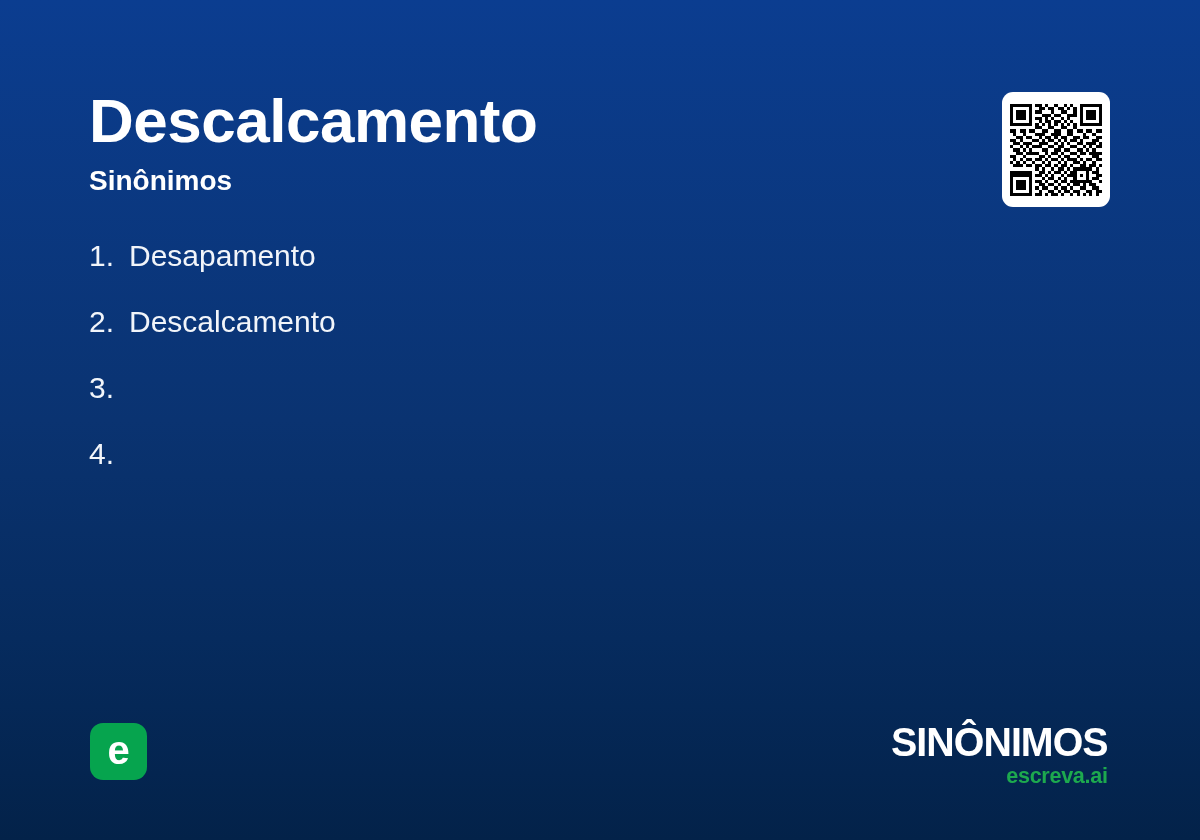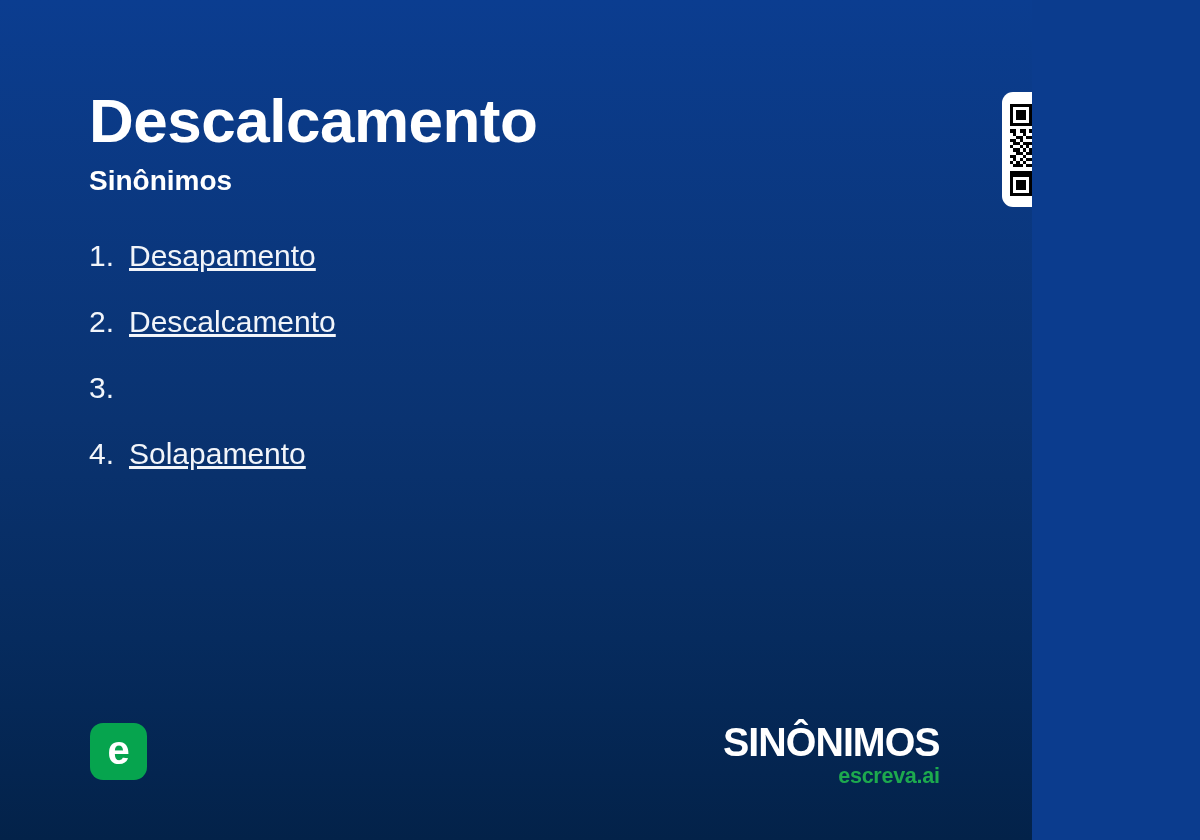--- a/index.html
+++ b/index.html
@@ -12,21 +12,21 @@
   }
 
   body {
     font-family:"Liberation Sans", sans-serif;
     background:#0b3c8e;
     -webkit-font-smoothing:antialiased;
   }
 
   .card {
     position:relative;
-    width:1032px;
+    width:1200px;
     height:840px;
     background:linear-gradient(180deg,
         #0b3d90 0%,
         #0a3madeup 0%,
         #0a3370 50%,
         #062c60 72%,
         #032248 100%);
     background:linear-gradient(180deg, #0b3d90 0%, #0a3371 50%, #062b5e 76%, #032249 100%);
     overflow:hidden;
   }
@@ -73,21 +73,21 @@
     white-space:nowrap;
   }
 
   .syn-index {
     display:inline-block;
     min-width:40px;
     font-weight:400;
     color:#f2f5fa;
   }
 
-  .syn-label { font-weight:400;text-decoration:underline; }
+  .syn-label { font-weight:400; }
 
   
   .qr-card {
     position:absolute;
     left:1002px;
     top:92px;
     width:108px;
     height:115px;
     background:#ffffff;
     border-radius:11px;
@@ -167,21 +167,20 @@
       </li>
       <li class="syn-item">
         <span class="syn-index">2.</span>
         <span class="syn-label">Descalcamento</span>
       </li>
       <li class="syn-item">
         <span class="syn-index">3.</span>
       </li>
       <li class="syn-item">
         <span class="syn-index">4.</span>
-        <span class="syn-label">Solapamento</span>
       </li>
     </ul>
 
   <div class="qr-card">
     <span>
       <svg id="qr-svg" viewBox="0 0 29 29" role="img" aria-label="QR code">
           <path d="M0 0h1v1h-1zM1 0h1v1h-1zM2 0h1v1h-1zM3 0h1v1h-1zM4 0h1v1h-1zM5 0h1v1h-1zM6 0h1v1h-1zM8 0h1v1h-1zM9 0h1v1h-1zM11 0h1v1h-1zM14 0h1v1h-1zM17 0h1v1h-1zM19 0h1v1h-1zM22 0h1v1h-1zM23 0h1v1h-1zM24 0h1v1h-1zM25 0h1v1h-1zM26 0h1v1h-1zM27 0h1v1h-1zM28 0h1v1h-1zM0 1h1v1h-1zM6 1h1v1h-1zM9 1h1v1h-1zM10 1h1v1h-1zM12 1h1v1h-1zM13 1h1v1h-1zM15 1h1v1h-1zM16 1h1v1h-1zM18 1h1v1h-1zM20 1h1v1h-1zM22 1h1v1h-1zM28 1h1v1h-1zM0 2h1v1h-1zM2 2h1v1h-1zM3 2h1v1h-1zM4 2h1v1h-1zM6 2h1v1h-1zM8 2h1v1h-1zM9 2h1v1h-1zM13 2h1v1h-1zM16 2h1v1h-1zM17 2h1v1h-1zM20 2h1v1h-1zM22 2h1v1h-1zM24 2h1v1h-1zM25 2h1v1h-1zM26 2h1v1h-1zM28 2h1v1h-1zM0 3h1v1h-1zM2 3h1v1h-1zM3 3h1v1h-1zM4 3h1v1h-1zM6 3h1v1h-1zM10 3h1v1h-1zM11 3h1v1h-1zM12 3h1v1h-1zM14 3h1v1h-1zM15 3h1v1h-1zM18 3h1v1h-1zM19 3h1v1h-1zM20 3h1v1h-1zM22 3h1v1h-1zM24 3h1v1h-1zM25 3h1v1h-1zM26 3h1v1h-1zM28 3h1v1h-1zM0 4h1v1h-1zM2 4h1v1h-1zM3 4h1v1h-1zM4 4h1v1h-1zM6 4h1v1h-1zM8 4h1v1h-1zM9 4h1v1h-1zM11 4h1v1h-1zM13 4h1v1h-1zM16 4h1v1h-1zM18 4h1v1h-1zM22 4h1v1h-1zM24 4h1v1h-1zM25 4h1v1h-1zM26 4h1v1h-1zM28 4h1v1h-1zM0 5h1v1h-1zM6 5h1v1h-1zM9 5h1v1h-1zM11 5h1v1h-1zM12 5h1v1h-1zM14 5h1v1h-1zM15 5h1v1h-1zM17 5h1v1h-1zM19 5h1v1h-1zM22 5h1v1h-1zM28 5h1v1h-1zM0 6h1v1h-1zM1 6h1v1h-1zM2 6h1v1h-1zM3 6h1v1h-1zM4 6h1v1h-1zM5 6h1v1h-1zM6 6h1v1h-1zM8 6h1v1h-1zM10 6h1v1h-1zM12 6h1v1h-1zM14 6h1v1h-1zM16 6h1v1h-1zM18 6h1v1h-1zM20 6h1v1h-1zM22 6h1v1h-1zM23 6h1v1h-1zM24 6h1v1h-1zM25 6h1v1h-1zM26 6h1v1h-1zM27 6h1v1h-1zM28 6h1v1h-1zM8 7h1v1h-1zM9 7h1v1h-1zM12 7h1v1h-1zM13 7h1v1h-1zM16 7h1v1h-1zM17 7h1v1h-1zM20 7h1v1h-1zM0 8h1v1h-1zM1 8h1v1h-1zM3 8h1v1h-1zM4 8h1v1h-1zM6 8h1v1h-1zM7 8h1v1h-1zM10 8h1v1h-1zM11 8h1v1h-1zM14 8h1v1h-1zM15 8h1v1h-1zM18 8h1v1h-1zM19 8h1v1h-1zM21 8h1v1h-1zM22 8h1v1h-1zM24 8h1v1h-1zM25 8h1v1h-1zM27 8h1v1h-1zM28 8h1v1h-1zM1 9h1v1h-1zM4 9h1v1h-1zM8 9h1v1h-1zM9 9h1v1h-1zM10 9h1v1h-1zM13 9h1v1h-1zM14 9h1v1h-1zM15 9h1v1h-1zM18 9h1v1h-1zM19 9h1v1h-1zM23 9h1v1h-1zM26 9h1v1h-1zM2 10h1v1h-1zM3 10h1v1h-1zM5 10h1v1h-1zM6 10h1v1h-1zM9 10h1v1h-1zM11 10h1v1h-1zM12 10h1v1h-1zM14 10h1v1h-1zM16 10h1v1h-1zM17 10h1v1h-1zM20 10h1v1h-1zM21 10h1v1h-1zM23 10h1v1h-1zM24 10h1v1h-1zM27 10h1v1h-1zM28 10h1v1h-1zM0 11h1v1h-1zM1 11h1v1h-1zM3 11h1v1h-1zM7 11h1v1h-1zM8 11h1v1h-1zM10 11h1v1h-1zM12 11h1v1h-1zM13 11h1v1h-1zM15 11h1v1h-1zM17 11h1v1h-1zM19 11h1v1h-1zM20 11h1v1h-1zM22 11h1v1h-1zM26 11h1v1h-1zM27 11h1v1h-1zM1 12h1v1h-1zM2 12h1v1h-1zM4 12h1v1h-1zM5 12h1v1h-1zM6 12h1v1h-1zM9 12h1v1h-1zM10 12h1v1h-1zM11 12h1v1h-1zM14 12h1v1h-1zM16 12h1v1h-1zM18 12h1v1h-1zM21 12h1v1h-1zM22 12h1v1h-1zM24 12h1v1h-1zM25 12h1v1h-1zM26 12h1v1h-1zM28 12h1v1h-1zM0 13h1v1h-1zM3 13h1v1h-1zM5 13h1v1h-1zM7 13h1v1h-1zM8 13h1v1h-1zM9 13h1v1h-1zM12 13h1v1h-1zM13 13h1v1h-1zM15 13h1v1h-1zM16 13h1v1h-1zM19 13h1v1h-1zM20 13h1v1h-1zM23 13h1v1h-1zM25 13h1v1h-1zM27 13h1v1h-1zM28 13h1v1h-1zM1 14h1v1h-1zM2 14h1v1h-1zM4 14h1v1h-1zM6 14h1v1h-1zM10 14h1v1h-1zM11 14h1v1h-1zM14 14h1v1h-1zM15 14h1v1h-1zM17 14h1v1h-1zM18 14h1v1h-1zM21 14h1v1h-1zM22 14h1v1h-1zM24 14h1v1h-1zM26 14h1v1h-1zM2 15h1v1h-1zM3 15h1v1h-1zM5 15h1v1h-1zM6 15h1v1h-1zM7 15h1v1h-1zM8 15h1v1h-1zM11 15h1v1h-1zM13 15h1v1h-1zM14 15h1v1h-1zM16 15h1v1h-1zM19 15h1v1h-1zM20 15h1v1h-1zM22 15h1v1h-1zM23 15h1v1h-1zM25 15h1v1h-1zM26 15h1v1h-1zM27 15h1v1h-1zM28 15h1v1h-1zM0 16h1v1h-1zM1 16h1v1h-1zM4 16h1v1h-1zM9 16h1v1h-1zM10 16h1v1h-1zM12 16h1v1h-1zM15 16h1v1h-1zM17 16h1v1h-1zM18 16h1v1h-1zM21 16h1v1h-1zM26 16h1v1h-1zM27 16h1v1h-1zM1 17h1v1h-1zM3 17h1v1h-1zM5 17h1v1h-1zM6 17h1v1h-1zM8 17h1v1h-1zM9 17h1v1h-1zM11 17h1v1h-1zM13 17h1v1h-1zM14 17h1v1h-1zM16 17h1v1h-1zM18 17h1v1h-1zM19 17h1v1h-1zM20 17h1v1h-1zM22 17h1v1h-1zM24 17h1v1h-1zM25 17h1v1h-1zM27 17h1v1h-1zM28 17h1v1h-1zM0 18h1v1h-1zM2 18h1v1h-1zM4 18h1v1h-1zM7 18h1v1h-1zM10 18h1v1h-1zM12 18h1v1h-1zM15 18h1v1h-1zM17 18h1v1h-1zM20 18h1v1h-1zM21 18h1v1h-1zM23 18h1v1h-1zM26 18h1v1h-1zM1 19h1v1h-1zM2 19h1v1h-1zM3 19h1v1h-1zM5 19h1v1h-1zM6 19h1v1h-1zM8 19h1v1h-1zM9 19h1v1h-1zM11 19h1v1h-1zM12 19h1v1h-1zM14 19h1v1h-1zM16 19h1v1h-1zM17 19h1v1h-1zM19 19h1v1h-1zM22 19h1v1h-1zM23 19h1v1h-1zM25 19h1v1h-1zM26 19h1v1h-1zM28 19h1v1h-1zM8 20h1v1h-1zM10 20h1v1h-1zM13 20h1v1h-1zM15 20h1v1h-1zM16 20h1v1h-1zM18 20h1v1h-1zM20 20h1v1h-1zM21 20h1v1h-1zM22 20h1v1h-1zM23 20h1v1h-1zM24 20h1v1h-1zM25 20h1v1h-1zM27 20h1v1h-1zM0 21h1v1h-1zM1 21h1v1h-1zM2 21h1v1h-1zM3 21h1v1h-1zM4 21h1v1h-1zM5 21h1v1h-1zM6 21h1v1h-1zM9 21h1v1h-1zM10 21h1v1h-1zM12 21h1v1h-1zM14 21h1v1h-1zM15 21h1v1h-1zM17 21h1v1h-1zM19 21h1v1h-1zM20 21h1v1h-1zM24 21h1v1h-1zM26 21h1v1h-1zM27 21h1v1h-1zM0 22h1v1h-1zM6 22h1v1h-1zM8 22h1v1h-1zM9 22h1v1h-1zM11 22h1v1h-1zM13 22h1v1h-1zM16 22h1v1h-1zM18 22h1v1h-1zM19 22h1v1h-1zM20 22h1v1h-1zM22 22h1v1h-1zM24 22h1v1h-1zM27 22h1v1h-1zM28 22h1v1h-1zM0 23h1v1h-1zM2 23h1v1h-1zM3 23h1v1h-1zM4 23h1v1h-1zM6 23h1v1h-1zM10 23h1v1h-1zM12 23h1v1h-1zM13 23h1v1h-1zM15 23h1v1h-1zM17 23h1v1h-1zM20 23h1v1h-1zM22 23h1v1h-1zM23 23h1v1h-1zM24 23h1v1h-1zM26 23h1v1h-1zM27 23h1v1h-1zM0 24h1v1h-1zM2 24h1v1h-1zM3 24h1v1h-1zM4 24h1v1h-1zM6 24h1v1h-1zM8 24h1v1h-1zM9 24h1v1h-1zM11 24h1v1h-1zM14 24h1v1h-1zM16 24h1v1h-1zM17 24h1v1h-1zM19 24h1v1h-1zM20 24h1v1h-1zM24 24h1v1h-1zM25 24h1v1h-1zM28 24h1v1h-1zM0 25h1v1h-1zM2 25h1v1h-1zM3 25h1v1h-1zM4 25h1v1h-1zM6 25h1v1h-1zM9 25h1v1h-1zM10 25h1v1h-1zM12 25h1v1h-1zM13 25h1v1h-1zM15 25h1v1h-1zM18 25h1v1h-1zM20 25h1v1h-1zM21 25h1v1h-1zM23 25h1v1h-1zM25 25h1v1h-1zM26 25h1v1h-1zM0 26h1v1h-1zM6 26h1v1h-1zM8 26h1v1h-1zM10 26h1v1h-1zM11 26h1v1h-1zM14 26h1v1h-1zM16 26h1v1h-1zM17 26h1v1h-1zM19 26h1v1h-1zM22 26h1v1h-1zM23 26h1v1h-1zM26 26h1v1h-1zM27 26h1v1h-1zM0 27h1v1h-1zM1 27h1v1h-1zM2 27h1v1h-1zM3 27h1v1h-1zM4 27h1v1h-1zM5 27h1v1h-1zM6 27h1v1h-1zM9 27h1v1h-1zM12 27h1v1h-1zM13 27h1v1h-1zM15 27h1v1h-1zM17 27h1v1h-1zM18 27h1v1h-1zM20 27h1v1h-1zM21 27h1v1h-1zM24 27h1v1h-1zM25 27h1v1h-1zM27 27h1v1h-1zM28 27h1v1h-1zM8 28h1v1h-1zM9 28h1v1h-1zM11 28h1v1h-1zM13 28h1v1h-1zM14 28h1v1h-1zM16 28h1v1h-1zM19 28h1v1h-1zM21 28h1v1h-1zM23 28h1v1h-1zM25 28h1v1h-1zM27 28h1v1h-1z" fill="#000000"></path>
           <rect x="0" y="0" width="7" height="7" fill="#ffffff"></rect>
           <path d="M0 0h7v7h-7z M1 1h5v5h-5z" fill="#000000" fill-rule="evenodd"></path>
           <rect x="2" y="2" width="3" height="3" fill="#000000"></rect>

